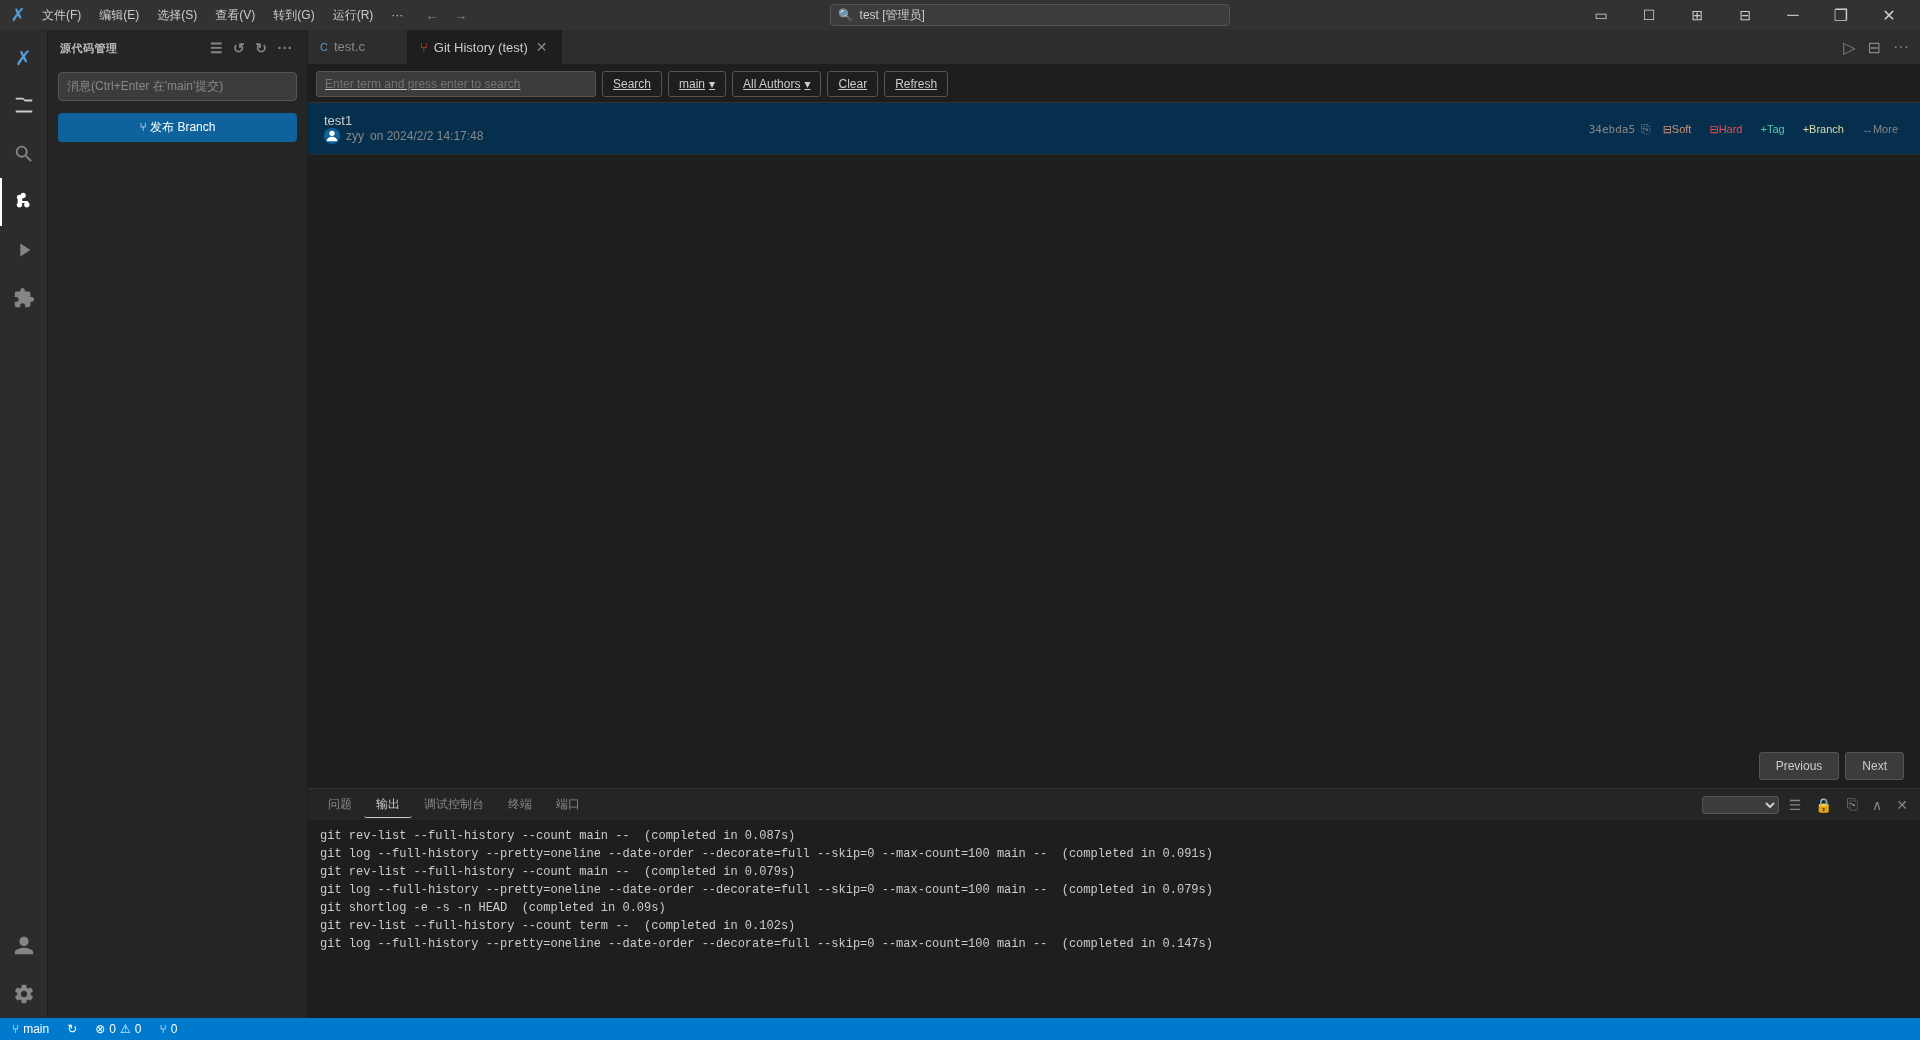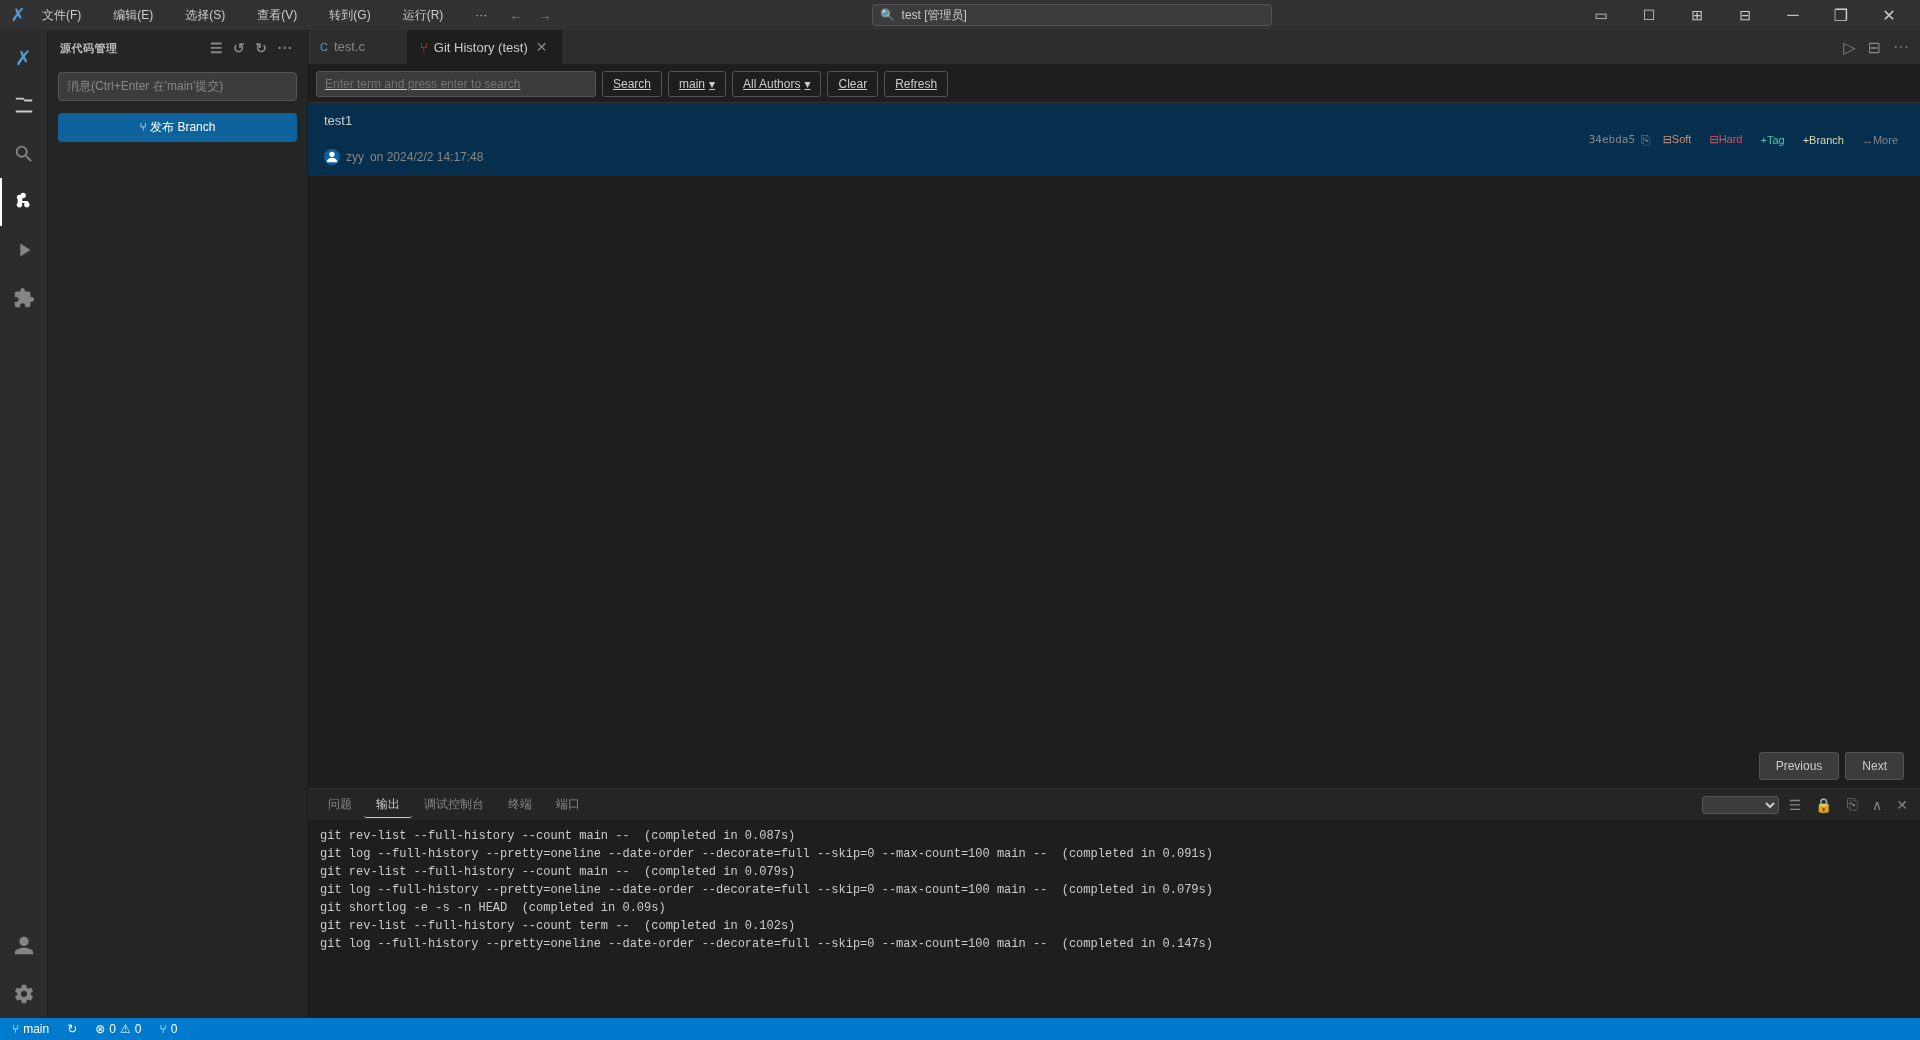--- a/index.html
+++ b/index.html
@@ -22,21 +22,21 @@
       display: flex;
       align-items: center;
       padding: 0 8px;
       flex-shrink: 0;
     }
     .titlebar-icon {
       width: 20px; height: 20px; margin-right: 6px;
       display: flex; align-items: center; justify-content: center;
     }
     .titlebar-menus {
-      display: flex; align-items: center; gap: 16px;
+      display: flex; align-items: center; gap: 2px;
     }
     .titlebar-menu-item {
       padding: 2px 8px; color: #cccccc; font-size: 12px; cursor: pointer; border-radius: 3px;
     }
     .titlebar-search {
       flex: 1; display: flex; justify-content: center;
     }
     .titlebar-search-box {
       width: 400px; height: 22px; background: #3c3c3c; border: 1px solid #555;
       border-radius: 4px; display: flex; align-items: center; padding: 0 8px;
@@ -191,21 +191,21 @@
     .commit-item {
       padding: 10px 16px;
       border-bottom: 1px solid #2a2a2a;
       cursor: pointer;
       position: relative;
       display: flex;
       flex-direction: column;
     }
     .commit-item.selected { background: #062f4e; }
     .commit-message {
-      font-size: 13px; color: #cccccc; margin-bottom: 21px;
+      font-size: 13px; color: #cccccc; margin-bottom: 0;
     }
     .commit-meta {
       display: flex; align-items: center; gap: 6px; font-size: 12px; color: #888;
     }
     .commit-avatar {
       width: 16px; height: 16px; border-radius: 50%; background: #0e639c;
       display: flex; align-items: center; justify-content: center; font-size: 9px; color: white;
     }
     .commit-actions {
       position: absolute; right: 16px; top: 50%; transform: translateY(-50%);

